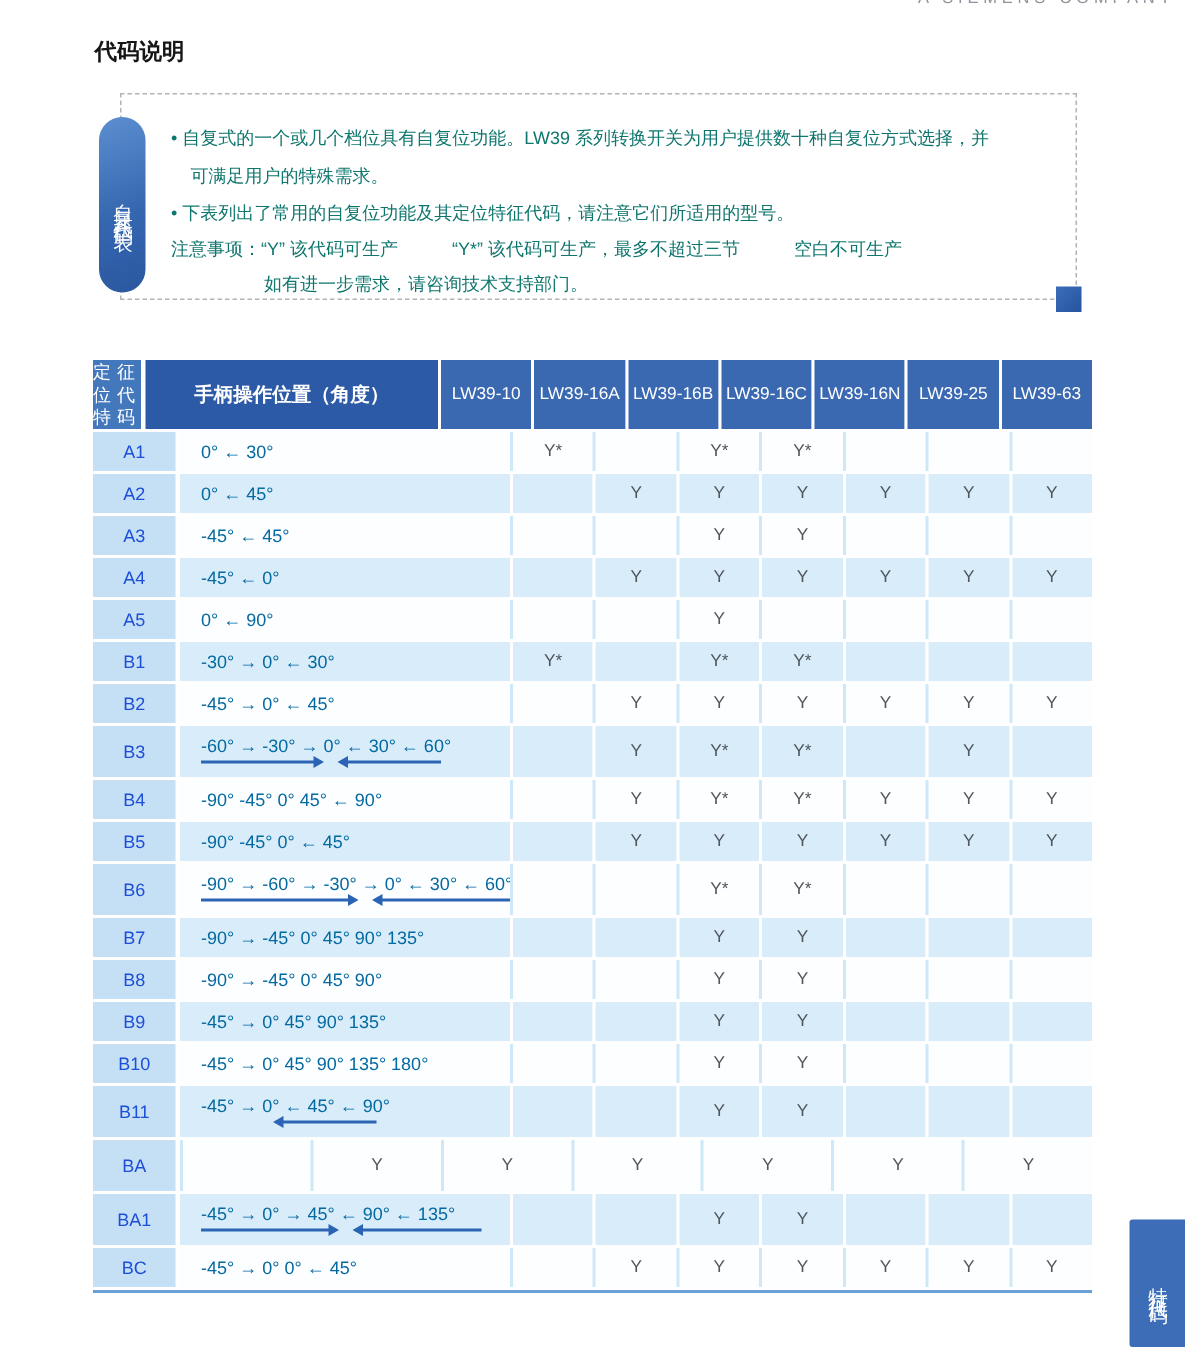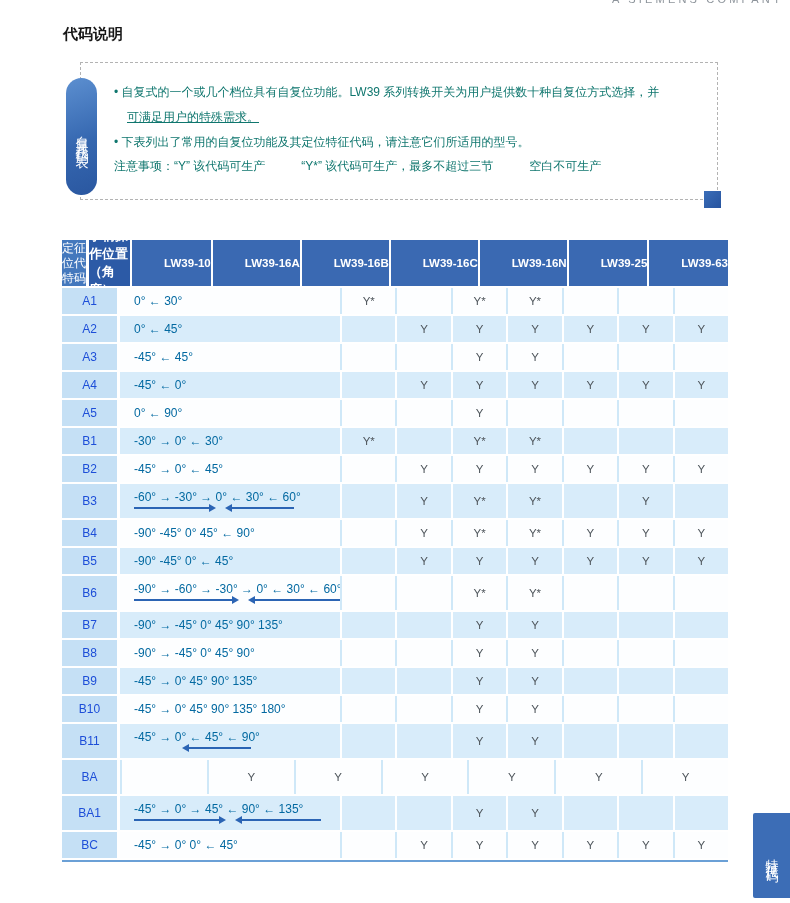--- a/index.html
+++ b/index.html
@@ -18,38 +18,38 @@
   .intro-box { position:absolute; left:80px; top:62px; width:638px; height:138px;
                border:1px dashed #b3b3b3; }
   .corner-square { position:absolute; left:704px; top:191px; width:17px; height:17px;
                    background:linear-gradient(135deg,#3a6db8,#27549f); }
   .pill { position:absolute; left:66px; top:78px; width:31px; height:117px; border-radius:16px;
           background:linear-gradient(160deg,#5c8fd0 0%,#3567b0 55%,#2a57a0 100%);
           color:#fff; display:flex; align-items:center; justify-content:center;
           writing-mode:vertical-rl; font-size:13px; letter-spacing:4px; }
   .intro-text { position:absolute; left:114px; top:80px; width:600px; font-size:12px; color:#0f766e; }
   .iline  { line-height:25px; white-space:nowrap; }
-  .iline.cont  { padding-left:13px;text-decoration:underline; }
+  .iline.cont  { padding-left:13px; }
   .iline.note  { line-height:23px; }
   .iline.cont2 { padding-left:62px; line-height:23px; }
 
   
   .side-tab { position:absolute; right:0; top:813px; width:37px; height:85px;
               background:#3c6db6; color:#fff; display:flex; align-items:center; justify-content:center;
               writing-mode:vertical-rl; font-size:13px; letter-spacing:4px; border-radius:2px 0 0 2px; }
 
   
   .table { position:absolute; left:62px; top:240px; width:666px; }
   .thead { display:flex; height:48px; border-bottom:2px solid #fff; }
   .h-code  { width:32px; margin-right:3px; background:#4478bd; color:#fff; font-size:12px;
              line-height:15px; display:flex; flex-direction:row; align-items:center; justify-content:center; }
   .h-pos   { width:195px; background:#2c5aa6; color:#fff; font-size:13px; font-weight:bold;
              display:flex; align-items:center; justify-content:center; }
   .h-model { flex:1; background:#3a69b2; border-left:2px solid #fff; color:#fff; font-size:11.5px;
-             font-weight:bold; display:flex; align-items:center; justify-content:center; white-space:nowrap;padding-left:32px; }
+             font-weight:normal; display:flex; align-items:center; justify-content:center; white-space:nowrap; }
 
   .trow { display:flex; height:28px; border-bottom:2px solid #fff; }
   .trow.tall { height:36px; }
   .cell-code { width:55px; margin-right:3px; background:#c5e0f5; color:#1d4ed8; font-size:12px;
                display:flex; align-items:center; justify-content:center; }
   .cell-pos  { width:220px; display:flex; flex-direction:column; justify-content:center; padding-left:14px; }
   .pt { font-size:12px; color:#0369a1; line-height:14px; white-space:nowrap; }
   .arrline { height:9px; display:flex; align-items:center; }
   .cell-mark { flex:1; border-left:2px solid transparent; font-size:11.5px; color:#4f565c;
                display:flex; align-items:center; justify-content:center; }
@@ -77,20 +77,21 @@
 
   <div class="intro-box"></div>
   <div class="pill">自复式代码表</div>
   <div class="corner-square"></div>
 
   <div class="intro-text">
     <div class="iline">• 自复式的一个或几个档位具有自复位功能。LW39 系列转换开关为用户提供数十种自复位方式选择，并</div>
     <div class="iline cont">可满足用户的特殊需求。</div>
     <div class="iline">• 下表列出了常用的自复位功能及其定位特征代码，请注意它们所适用的型号。</div>
     <div class="iline note">注意事项：“Y” 该代码可生产　　　“Y*” 该代码可生产，最多不超过三节　　　空白不可生产</div>
+    <div class="iline cont2">如有进一步需求，请咨询技术支持部门。</div>
   </div>
 
   <div class="table">
     <div class="thead">
       <div class="h-code">
         <span>定位特</span>
         <span>征代码</span>
       </div>
       <div class="h-pos">手柄操作位置（角度）</div>
 

